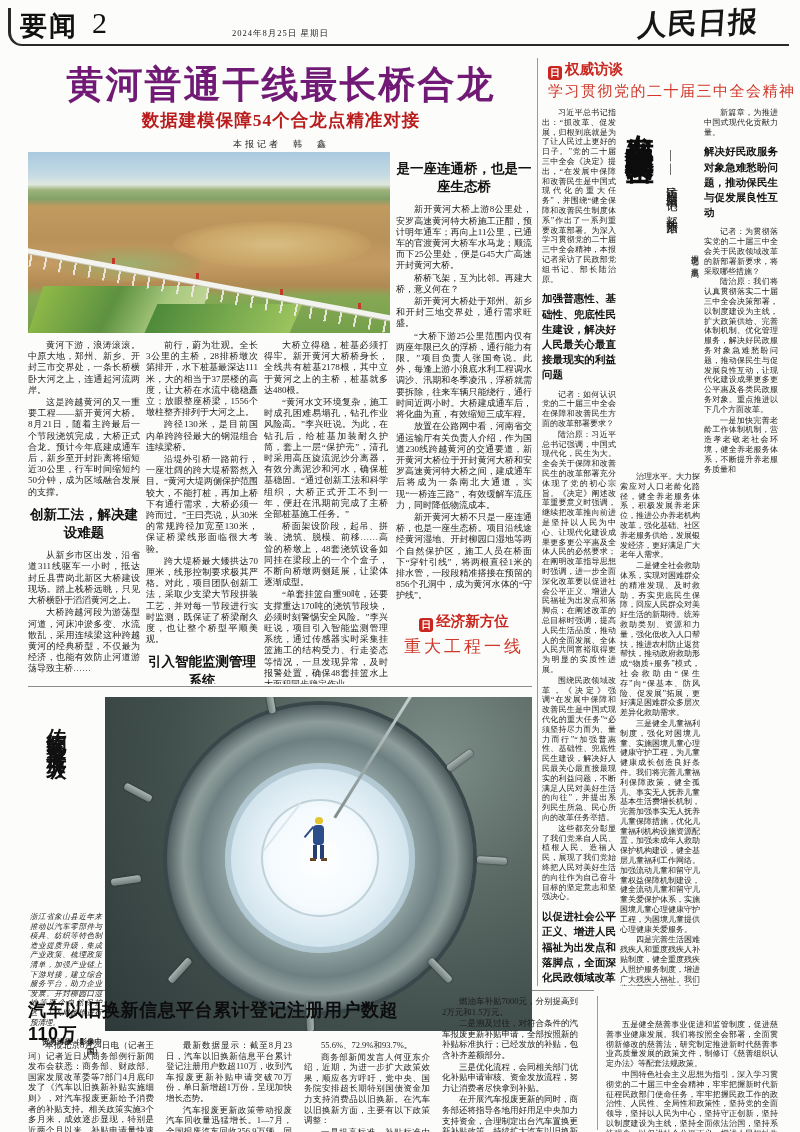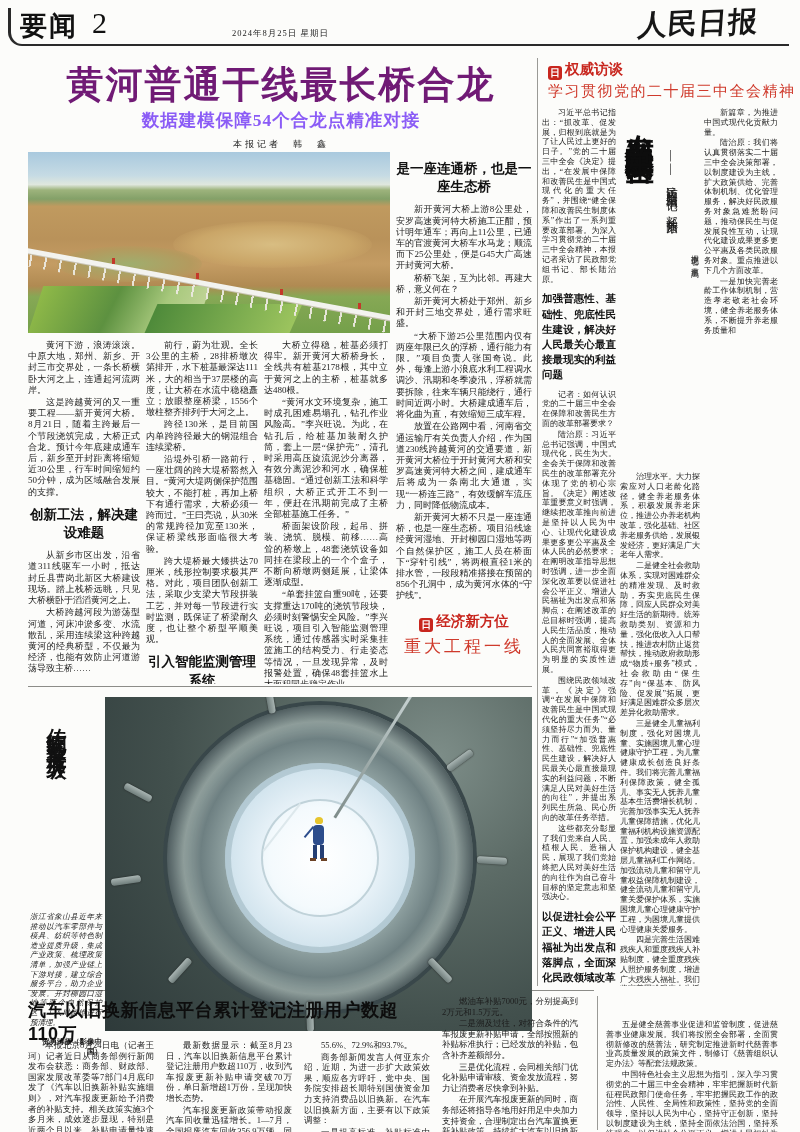--- a/index.html
+++ b/index.html
@@ -22,21 +22,21 @@
   .iv .blk-h{font-family:"Liberation Sans","DejaVu Sans",sans-serif;font-weight:bold;color:#111;
              text-align:justify;font-size:10.5px;line-height:1.45;margin:7px 0;}
   .bridge-body{font-size:9px;line-height:11.2px;}
   .iv-body{font-size:8px;line-height:9.8px;}
   .auto-body{font-size:8.5px;line-height:10.6px;}
   
   .b-headline{position:absolute;left:30px;top:60px;width:502px;text-align:center;
               font-family:"Liberation Sans","DejaVu Sans",sans-serif;font-weight:bold;font-size:37px;
               letter-spacing:2px;color:#701a75;}
   .b-subhead{position:absolute;left:30px;top:108px;width:502px;text-align:center;
-             font-weight:bold;font-size:17.5px;letter-spacing:1px;color:#8b5cf6;font-family:Liberation Serif, serif;}
+             font-weight:bold;font-size:17.5px;letter-spacing:1px;color:#b91c1c;font-family:Liberation Serif, serif;}
   .b-byline{position:absolute;left:30px;top:138px;width:502px;text-align:center;font-size:9px;letter-spacing:3px;color:#222;}
   
   .bphoto{position:absolute;left:28px;top:152px;width:362px;height:181px;overflow:hidden;
           background:linear-gradient(#a9c9de 0%,#c6dbe4 13%,#dfe7dd 18%,#9db37c 21%,#83a068 26%,
                      #c09a5f 30%,#b9925a 48%,#c49c63 62%,#b08a52 74%,#86a855 80%,#74a04a 100%);}
   .sand1{position:absolute;left:40%;top:38%;width:55%;height:26%;border-radius:50%;
          background:radial-gradient(ellipse,#d8bd82 0%,#caa668 55%,transparent 75%);}
   .sand2{position:absolute;left:8%;top:52%;width:40%;height:20%;border-radius:50%;
          background:radial-gradient(ellipse,#9fae6e 0%,#b49a5e 60%,transparent 78%);}
   .field1{position:absolute;left:0;bottom:0;width:46%;height:26%;background:linear-gradient(100deg,#8fb948 0%,#5d9140 45%,#a7c87c 75%,#c2d598 100%);transform:skewX(-18deg);transform-origin:bottom left;}
@@ -185,20 +185,22 @@
         <h3 class="blk-h">以促进社会公平正义、增进人民福祉为出发点和落脚点，全面深化民政领域改革</h3>
       </div>
     <div class="col iv-body" style="left:620px;top:472px;width:80px;height:514px;">
         <p class="para">治理水平。大力探索应对人口老龄化路径，健全养老服务体系，积极发展养老床位，推进公办养老机构改革，强化基础、社区养老服务供给，发展银发经济，更好满足广大老年人需求。</p>
         <p class="para">二是健全社会救助体系，实现对困难群众的精准发现、及时救助，夯实兜底民生保障，回应人民群众对美好生活的新期待。统筹救助类别、资源和力量，强化低收入人口帮扶，推进农村防止返贫帮扶，推动政府救助形成“物质+服务”模式，社会救助由“保生存”向“保基本、防风险、促发展”拓展，更好满足困难群众多层次差异化救助需求。</p>
         <p class="para">三是健全儿童福利制度，强化对困境儿童、实施困境儿童心理健康守护工程，为儿童健康成长创造良好条件。我们将完善儿童福利保障政策，健全孤儿、事实无人抚养儿童基本生活费增长机制，完善加强事实无人抚养儿童保障措施，优化儿童福利机构设施资源配置，加强未成年人救助保护机构建设，健全基层儿童福利工作网络。加强流动儿童和留守儿童权益保障机制建设，健全流动儿童和留守儿童关爱保护体系，实施困境儿童心理健康守护工程，为困境儿童提供心理健康关爱服务。</p>
         <p class="para">四是完善生活困难残疾人和重度残疾人补贴制度，健全重度残疾人照护服务制度，增进广大残疾人福祉。我们将完善困难残疾人生活补贴和重度残疾人护理补贴制度，健全补贴标准动态调整机制，深入实施“跨省通办”“全程网办”“主动服务”等便民服务举措，减轻生活困难残疾人、重度残疾人及其家庭负担。健全精</p>
       </div>
     <div class="col iv-body" style="left:704px;top:108px;width:74px;height:878px;">
         <p class="para">新篇章，为推进中国式现代化贡献力量。</p>
+        <h3 class="blk-h">解决好民政服务对象急难愁盼问题，推动保民生与促发展良性互动</h3>
+        <p class="para">记者：为贯彻落实党的二十届三中全会关于民政领域改革的新部署新要求，将采取哪些措施？</p>
         <p class="para">陆治原：我们将认真贯彻落实二十届三中全会决策部署，以制度建设为主线，扩大政策供给、完善体制机制、优化管理服务，解决好民政服务对象急难愁盼问题，推动保民生与促发展良性互动，让现代化建设成果更多更公平惠及各类民政服务对象。重点推进以下几个方面改革。</p>
         <p class="para">一是加快完善老龄工作体制机制，营造孝老敬老社会环境，健全养老服务体系，不断提升养老服务质量和</p>
       </div>
     <div class="col iv-body" style="left:606px;top:1020px;width:172px;height:134px;">
         <p class="para">五是健全慈善事业促进和监管制度，促进慈善事业健康发展。我们将按照全会部署，全面贯彻新修改的慈善法，研究制定推进新时代慈善事业高质量发展的政策文件，制修订《慈善组织认定办法》等配套法规政策。</p>
         <p class="para">中国特色社会主义思想为指引，深入学习贯彻党的二十届三中全会精神，牢牢把握新时代新征程民政部门使命任务，牢牢把握民政工作的政治性、人民性、全局性和政策性，坚持党的全面领导，坚持以人民为中心，坚持守正创新，坚持以制度建设为主线，坚持全面依法治国，坚持系统观念，以促进社会公平正义、增进人民福祉为出发点和落脚点，全面深化民政领域改革，努力谱写民政事业高质量发展</p>
       </div>
   </div>
 
   <div>

